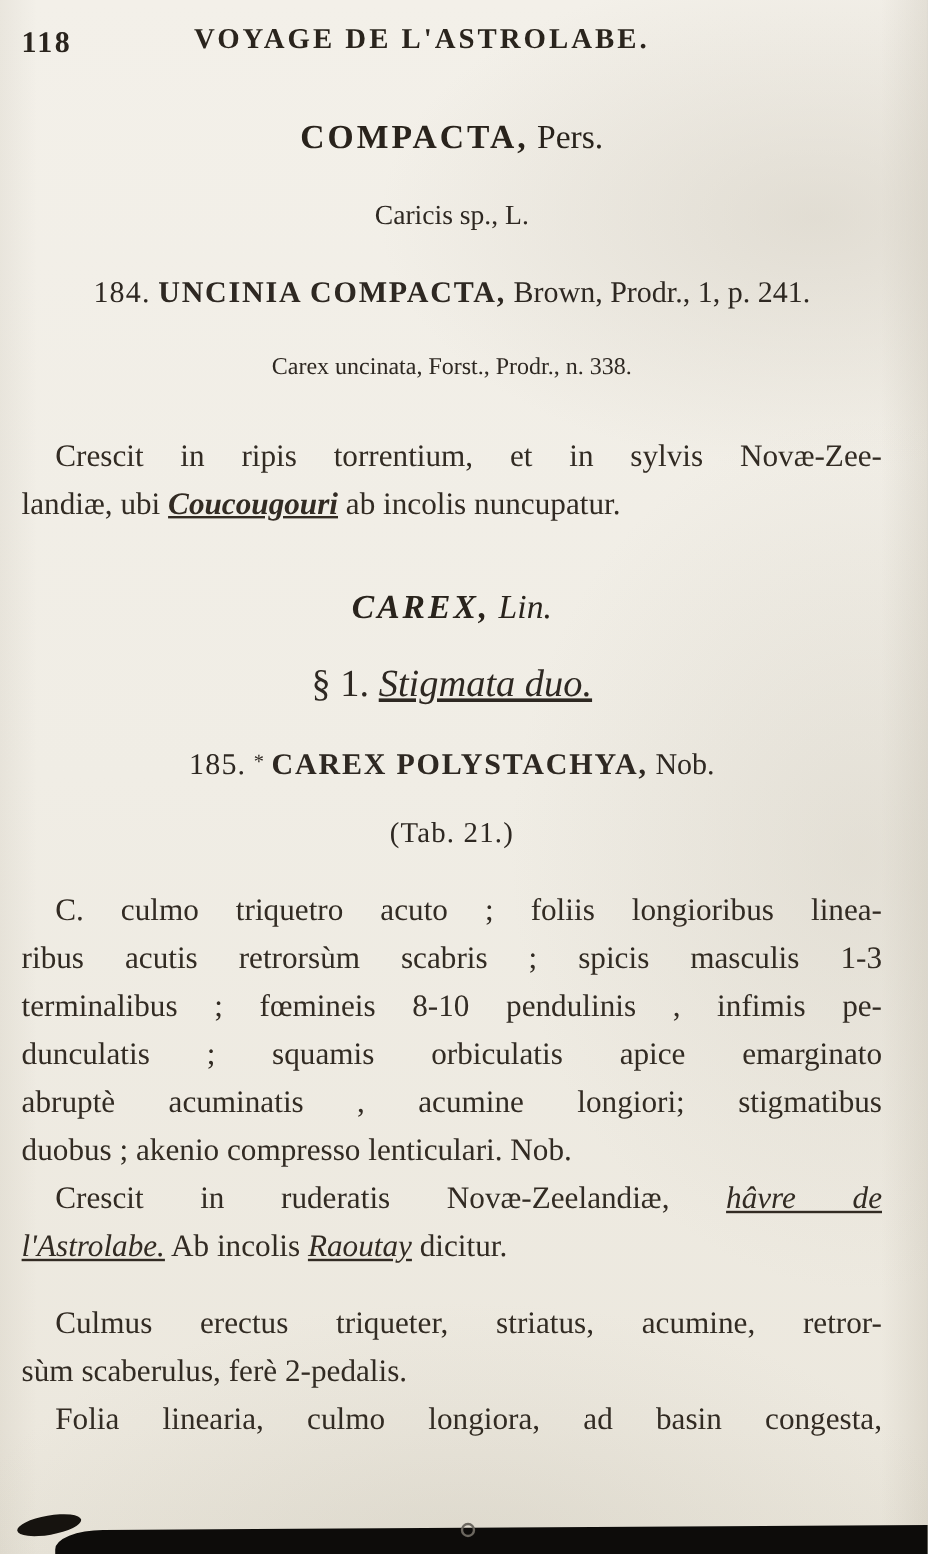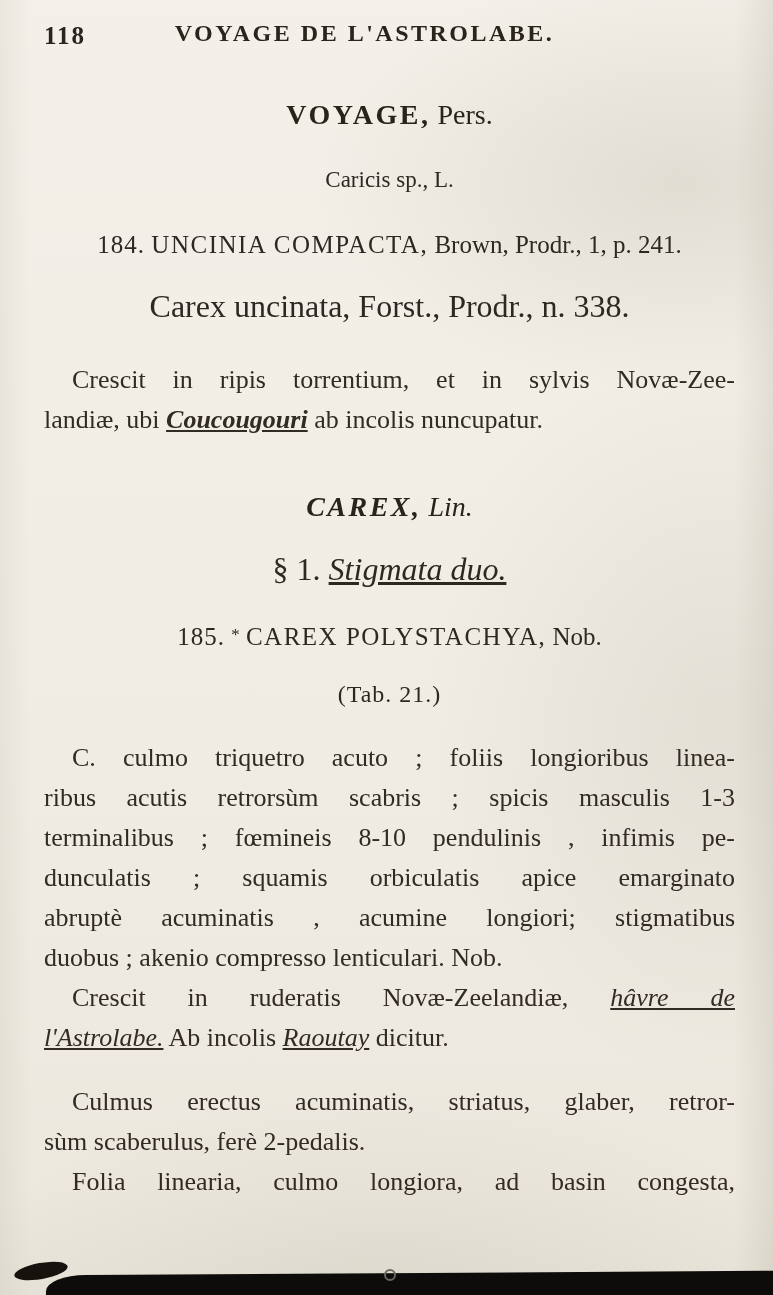--- a/index.html
+++ b/index.html
@@ -8,33 +8,33 @@
     position:relative;width:773px;height:1295px;overflow:hidden;
     font-family:"Liberation Serif","DejaVu Serif",serif;
     color:#2e2822;
     background:
       radial-gradient(ellipse 520px 300px at 88% 14%, rgba(205,199,186,0.45), rgba(205,199,186,0) 70%),
       radial-gradient(ellipse 420px 520px at 93% 55%, rgba(198,192,178,0.30), rgba(198,192,178,0) 70%),
       radial-gradient(ellipse 600px 300px at 50% 100%, rgba(190,184,168,0.25), rgba(190,184,168,0) 70%),
       linear-gradient(90deg, rgba(150,140,120,0.10) 0%, rgba(150,140,120,0) 4%, rgba(150,140,120,0) 95%, rgba(150,140,120,0.16) 100%),
       linear-gradient(180deg,#f3f0e9 0%,#f0ede5 50%,#ece8de 92%,#e7e3d8 100%);
   }
-  .content{position:relative;padding:0 38px 0 44px;}
+  .content{position:relative;padding:0 38px 0 18px;}
   .header{position:relative;margin-top:20px;height:32px;}
   .page-number{position:absolute;left:0;top:2px;font-size:25px;font-weight:700;letter-spacing:2px;color:#2a241d;}
   .running-title{text-align:center;padding-right:50px;font-size:24px;font-weight:700;letter-spacing:2.5px;color:#2a241d;}
   .genus-heading{margin-top:46px;text-align:center;font-size:28px;line-height:34px;color:#29231c;}
   .genus-heading.carex{margin-top:50px;font-style:italic;}
   .genus-name{font-weight:700;letter-spacing:2.5px;}
   .small-center{margin-top:34px;text-align:center;font-size:23px;line-height:28px;}
   .species-entry{margin-top:36px;text-align:center;font-size:25px;line-height:30px;}
   .species-number{letter-spacing:1px;}
-  .species-name{font-weight:400;letter-spacing:1.5px;}
+  .species-name{font-weight:700;letter-spacing:1.5px;}
   .species-star{font-size:17px;vertical-align:5px;}
-  .synonym-center{margin-top:32px;text-align:center;font-size:32px;line-height:28px;}
+  .synonym-center{margin-top:32px;text-align:center;font-size:20px;line-height:28px;}
   .section-line{margin-top:30px;text-align:center;font-size:32px;line-height:30px;}
   .tab-line{margin-top:28px;text-align:center;font-size:24px;line-height:28px;letter-spacing:1px;}
   .par{font-size:26px;line-height:40px;color:#322b23;}
   .par-first{margin-top:40px;}
   .diagnosis{margin-top:30px;}
   .culmus{margin-top:24px;}
   .jline{text-align:justify;text-align-last:justify;}
   .lline{text-align:left;}
   .indent{text-indent:28px;}
   em{font-style:italic;text-decoration:underline;}
@@ -49,21 +49,21 @@
 
 <div class="page">
   <div class="content">
 
     <header class="header">
       <span class="page-number">118</span>
       <div class="running-title">VOYAGE DE L'ASTROLABE.</div>
     </header>
 
     <div class="genus-heading">
-      <span class="genus-name">VOYAGE,</span>
+      <span class="genus-name">COMPACTA,</span>
       <span class="genus-author">Pers.</span>
     </div>
 
     <div class="small-center">Caricis sp., L.</div>
 
     <div class="species-entry">
       <span class="species-number">184.</span>
       <span class="species-name">UNCINIA COMPACTA,</span>
       <span class="species-ref">Brown, Prodr., 1, p. 241.</span>
     </div>
@@ -103,21 +103,21 @@
       <div class="lline">duobus ; akenio compresso lenticulari. Nob.</div>
     </div>
 
     <div class="par">
       <div class="jline indent"><span>Crescit in ruderatis Novæ-Zeelandiæ, </span><em>hâvre de</em></div>
       <div class="lline"><em>l'Astrolabe.</em><span> Ab incolis </span><em>Raoutay</em><span> dicitur.</span></div>
     </div>
 
 
     <div class="par culmus">
-      <div class="jline indent">Culmus erectus acuminatis, striatus, glaber, retror-</div>
+      <div class="jline indent">Culmus erectus triqueter, striatus, acumine, retror-</div>
       <div class="lline">sùm scaberulus, ferè 2-pedalis.</div>
     </div>
 
     <div class="par">
       <div class="jline indent">Folia linearia, culmo longiora, ad basin congesta,</div>
     </div>
 
   </div>
 
   <div class="edge-corner"></div>

